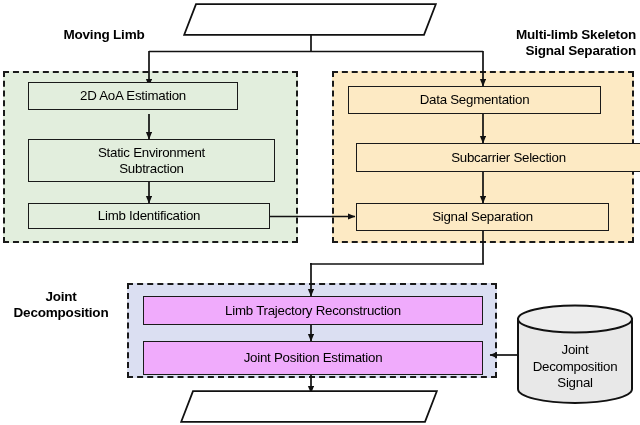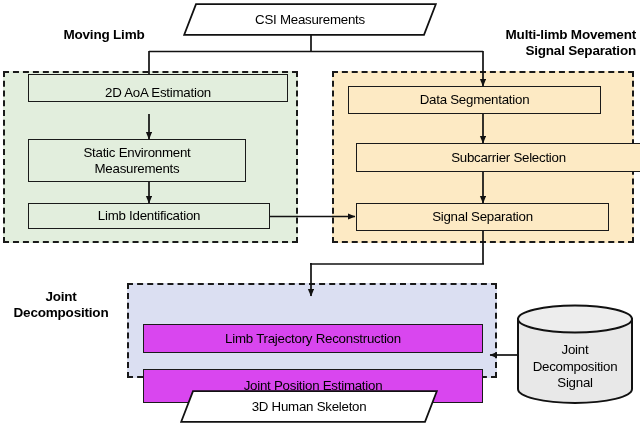--- a/index.html
+++ b/index.html
@@ -56,21 +56,21 @@
     align-items: center;
     justify-content: center;
     text-align: center;
     font-size: 13.3px;
     line-height: 16px;
     color: #000000;
     letter-spacing: -0.25px;
   }
   .proc-green  { background: #e2eedd; }
   .proc-orange { background: #fdeac4; }
-  .proc-blue   { background: #d946ef; margin-top: 28px; }
+  .proc-blue   { background: #f0abfc; }
 
   
   .io-node {
     position: absolute;
     display: flex;
     align-items: center;
     justify-content: center;
     text-align: center;
     font-size: 13.3px;
     color: #000000;
@@ -148,44 +148,43 @@
       <line x1="518" y1="355" x2="490" y2="355" marker-end="url(#arrow)"></line>
 
       <line x1="311" y1="369" x2="311" y2="393" marker-end="url(#arrow)"></line>
     </g>
   </svg>
 
   <div class="io-node" style="left:183px; top:3px; width:254px; height:33px;">
     <svg class="io-shape" viewBox="0 0 254 33" preserveAspectRatio="none">
       <polygon points="13,1.2 252.8,1.2 241,31.8 1.2,31.8" fill="#ffffff" stroke="#111111" stroke-width="1.8"></polygon>
     </svg>
-    <span class="io-text">CSI Measurements</span>
   </div>
 
   <div class="group-label left-al" style="left:4px; top:27px; width:200px;">
     <div>Moving Limb</div>
   </div>
 
   <div class="group-label right-al" style="left:404px; top:27px; width:232px;">
-    <div>Multi-limb  Movement</div>
+    <div>Multi-limb  Skeleton</div>
     <div>Signal Separation</div>
   </div>
 
   <div class="group-label cen-al" style="left:0px; top:289px; width:122px;">
     <div>Joint</div>
     <div>Decomposition</div>
   </div>
 
-  <div class="proc-box proc-green" style="left:28px; top:74px; width:260px; height:28px;align-items:flex-end;">
+  <div class="proc-box proc-green" style="left:28px; top:82px; width:210px; height:28px;">
     <span>2D AoA Estimation</span>
   </div>
 
-  <div class="proc-box proc-green" style="left:28px; top:139px; width:218px; height:43px; flex-direction:column;">
+  <div class="proc-box proc-green" style="left:28px; top:139px; width:247px; height:43px; flex-direction:column;">
     <span>Static Environment</span>
-    <span>Measurements</span>
+    <span>Subtraction</span>
   </div>
 
   <div class="proc-box proc-green" style="left:28px; top:203px; width:242px; height:26px;">
     <span>Limb Identification</span>
   </div>
 
   <div class="proc-box proc-orange" style="left:348px; top:86px; width:253px; height:28px;">
     <span>Data Segmentation</span>
   </div>
 
@@ -212,16 +211,15 @@
     </svg>
     <div class="db-text" style="top:38px;">Joint</div>
     <div class="db-text" style="top:54.5px;">Decomposition</div>
     <div class="db-text" style="top:71px;">Signal</div>
   </div>
 
   <div class="io-node" style="left:180px; top:390px; width:258px; height:33px;">
     <svg class="io-shape" viewBox="0 0 258 33" preserveAspectRatio="none">
       <polygon points="13,1.2 256.8,1.2 245,31.8 1.2,31.8" fill="#ffffff" stroke="#111111" stroke-width="1.8"></polygon>
     </svg>
-    <span class="io-text">3D Human Skeleton</span>
   </div>
 
 </div>
 
 </body></html>

